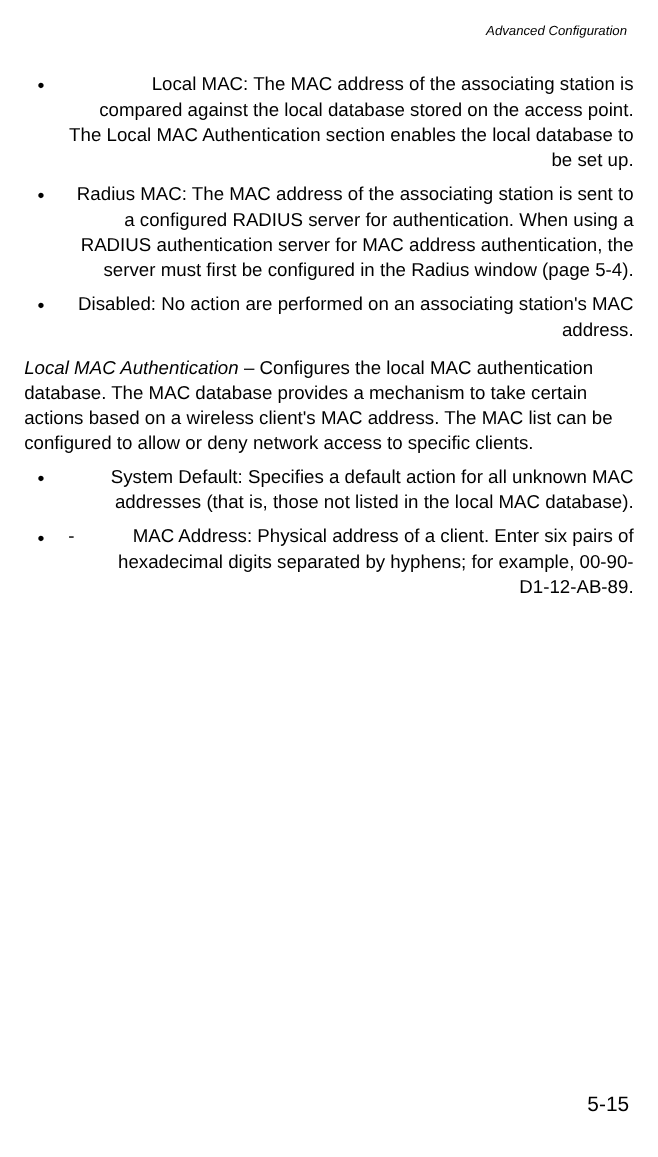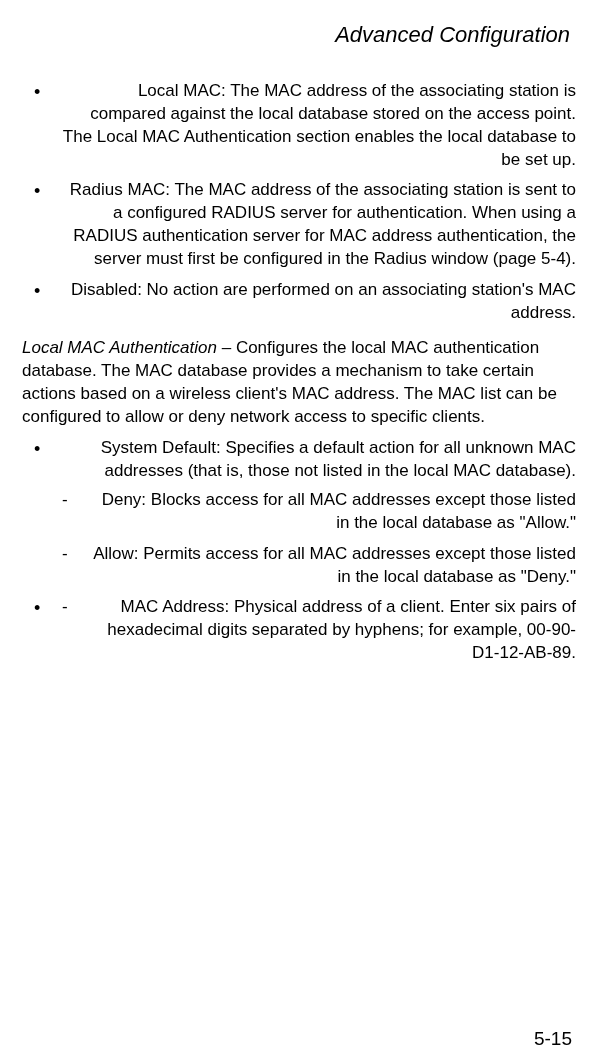--- a/index.html
+++ b/index.html
@@ -14,21 +14,21 @@
     height: 1052px;
     box-sizing: border-box;
     position: relative;
   }
   .page {
     padding: 20px 22px 0 22px;
     box-sizing: border-box;
   }
   .header {
     font-style: italic;
-    font-size: 22px;
+    font-size: 12px;
     text-align: right;
     margin-bottom: 30px;
     padding-right: 6px;
   }
   .bullet-list {
     list-style: none;
     padding: 0;
     margin: 0 0 12px 0;
   }
   .bullet-list > li {
@@ -61,21 +61,21 @@
     top: 0;
   }
   .para {
     margin: 12px 0 8px 0;
   }
   .section-lead {
     font-style: italic;
   }
   .page-number {
     position: absolute;
-    bottom: 0;
+    bottom: 34px;
     right: 26px;
     font-size: 19px;
   }
 </style>
 </head>
 <body>
 
 <div class="page">
   <div class="header">Advanced Configuration</div>
 
@@ -85,24 +85,20 @@
     <li>Disabled: No action are performed on an associating station's MAC address.</li>
   </ul>
 
   <p class="para">
     <span class="section-lead">Local MAC Authentication</span><span> – Configures the local MAC authentication database. The MAC database provides a mechanism to take certain actions based on a wireless client's MAC address. The MAC list can be configured to allow or deny network access to specific clients.</span>
   </p>
 
   <ul class="bullet-list">
     <li>
       <span>System Default: Specifies a default action for all unknown MAC addresses (that is, those not listed in the local MAC database).</span>
-      <ul class="dash-list">
-        <li>Deny: Blocks access for all MAC addresses except those listed in the local database as "Allow."</li>
-        <li>Allow: Permits access for all MAC addresses except those listed in the local database as "Deny."</li>
-      </ul>
     </li>
     <li>
       <ul class="dash-list">
         <li>MAC Address: Physical address of a client. Enter six pairs of hexadecimal digits separated by hyphens; for example, 00-90-D1-12-AB-89.</li>
       </ul>
     </li>
   </ul>
 </div>
 
 <div class="page-number">5-15</div>

